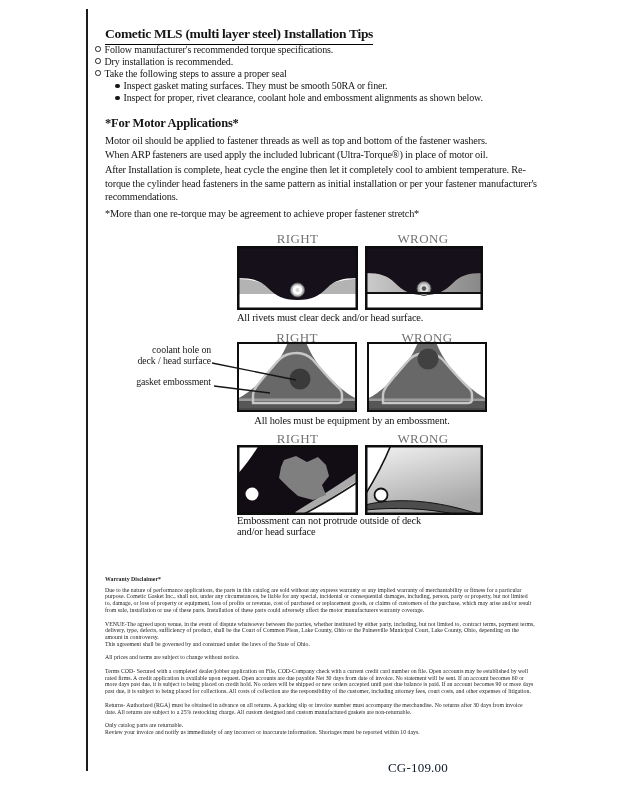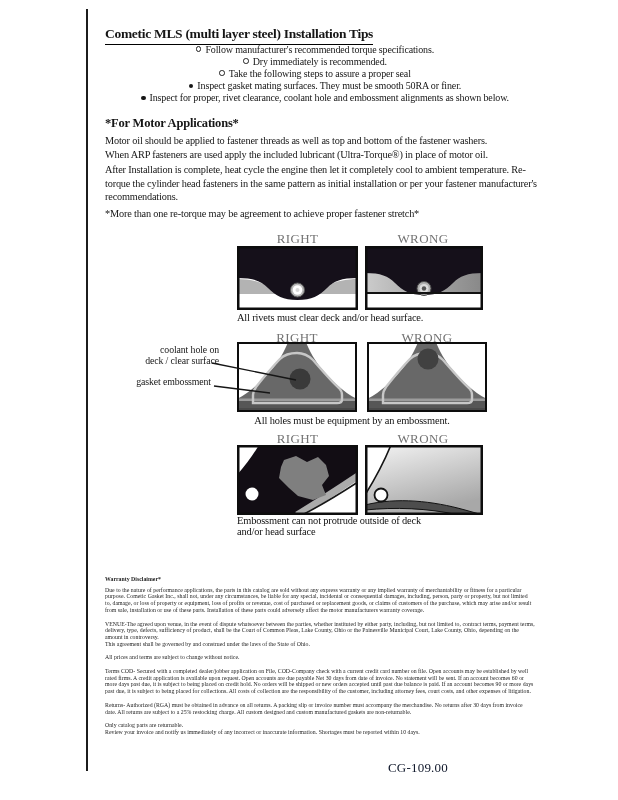--- a/index.html
+++ b/index.html
@@ -3,21 +3,21 @@
 <meta charset="utf-8">
 <style>
   html,body{margin:0;padding:0;background:#ffffff;}
   .page{position:relative;width:618px;height:800px;background:#ffffff;overflow:hidden;
         font-family:Liberation Serif, serif;color:#161616;}
   .abs{position:absolute;}
   .edge-line{left:86px;top:9px;width:1.5px;height:762px;background:#1c1c1c;}
   .title{left:105px;top:26px;font-size:13.5px;font-weight:bold;letter-spacing:-0.3px;}
   .title span{display:inline-block;border-bottom:1.6px solid #000;padding-bottom:2px;}
   .bullets{left:95px;top:44px;font-size:10px;line-height:12.1px;letter-spacing:-0.15px;width:440px;}
-  .b-row{white-space:nowrap;text-align:center;}
+  .b-row{white-space:nowrap;}
   .b-row.sub{padding-left:20px;}
   .dot-hollow{display:inline-block;width:3.5px;height:3.5px;border:1px solid #222;border-radius:50%;
               margin-right:4px;vertical-align:1.5px;}
   .dot-filled{display:inline-block;width:4.5px;height:4.5px;background:#161616;border-radius:50%;
               margin-right:4px;vertical-align:1px;}
   .h2{left:105px;top:116px;font-size:12.5px;font-weight:bold;letter-spacing:-0.2px;}
   .para{left:105px;width:438px;font-size:10.3px;line-height:13.6px;letter-spacing:-0.18px;}
   .p1{top:134px;}
   .p2{top:163px;}
   .note{top:207px;}
@@ -36,21 +36,21 @@
 <div class="page">
 
   <div class="abs edge-line"></div>
 
   <div class="abs title">
     <span>Cometic MLS (multi layer steel) Installation Tips</span>
   </div>
 
   <div class="abs bullets">
     <div class="b-row"><span class="dot-hollow"></span><span>Follow manufacturer's recommended torque specifications.</span></div>
-    <div class="b-row"><span class="dot-hollow"></span><span>Dry immediately is recommended.</span></div>
+    <div class="b-row"><span class="dot-hollow"></span><span>Dry installation is recommended.</span></div>
     <div class="b-row"><span class="dot-hollow"></span><span>Take the following steps to assure a proper seal</span></div>
     <div class="b-row sub"><span class="dot-filled"></span><span>Inspect gasket mating surfaces.  They must be smooth 50RA or finer.</span></div>
     <div class="b-row sub"><span class="dot-filled"></span><span>Inspect for proper, rivet clearance, coolant hole and embossment alignments as shown below.</span></div>
   </div>
 
   <div class="abs h2">*For Motor Applications*</div>
 
   <div class="abs para p1">
     <span>Motor oil should be applied to fastener threads as well as top and bottom of the fastener washers.</span><br>
     <span>When ARP fasteners are used apply the included lubricant (Ultra-Torque®) in place of motor oil.</span>
@@ -94,23 +94,23 @@
       <path d="M0,47 L118,47" stroke="#111111" stroke-width="1.8"></path>
       <rect x="1.25" y="1.25" width="115.5" height="61.5" fill="none" stroke="#0d0d0d" stroke-width="2.5"></rect>
     </svg>
   </div>
 
   <div class="abs caption" style="left:237px;top:313px;">All rivets must clear deck and/or head surface.</div>
 
   <div class="abs dg-label" style="left:237px;top:330px;width:120px;">RIGHT</div>
   <div class="abs dg-label" style="left:367px;top:330px;width:120px;">WRONG</div>
 
-  <div class="abs ann" style="left:103px;top:345px;">
+  <div class="abs ann" style="left:95px;top:345px;">
     <span>coolant hole on</span><br>
-    <span>deck / clear surface</span>
+    <span>deck / head surface</span>
   </div>
   <div class="abs ann" style="left:95px;top:377px;">gasket embossment</div>
 
   <div class="abs" style="left:237px;top:342px;">
     <svg width="120" height="70" viewBox="0 0 120 70">
       <rect x="0" y="0" width="120" height="70" fill="#ffffff"></rect>
       <path d="M0,70 L0,57 C14,50 26,38 36,26 C42,19 48,8 51,0 L69,0 C72,8 78,19 84,26 C94,38 106,50 120,57 L120,70 Z" fill="#686868"></path>
       <rect x="0" y="56.5" width="120" height="2.5" fill="#9c9c9c"></rect>
       <rect x="0" y="59" width="120" height="11" fill="#565656"></rect>
       <rect x="0" y="66" width="120" height="4" fill="#494949"></rect>

